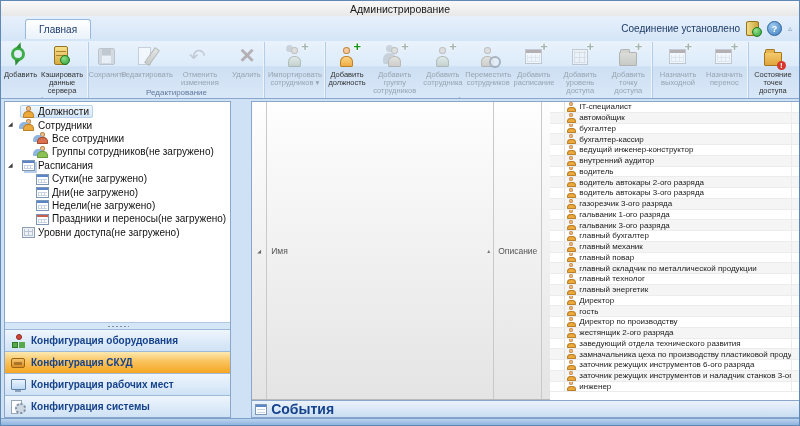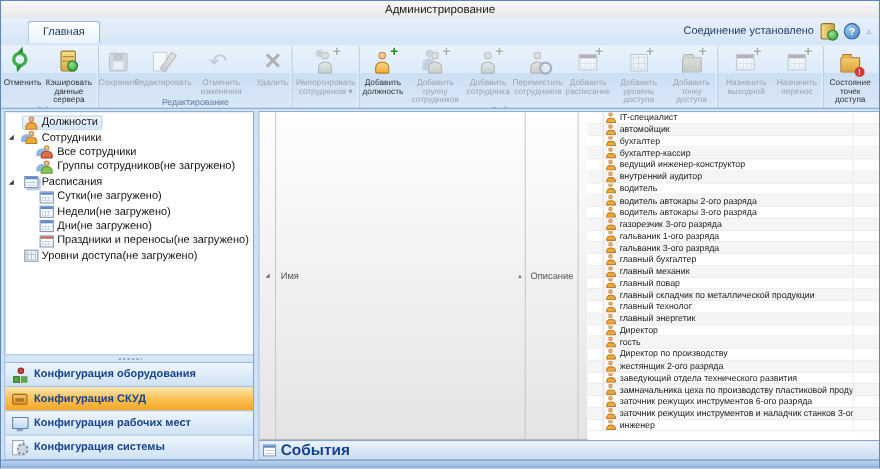--- a/index.html
+++ b/index.html
@@ -63,21 +63,21 @@
   .cal-ric .s1::after{content:"";position:absolute;left:1px;right:1px;top:5px;bottom:1px;background:repeating-linear-gradient(90deg,#d7dee6 0 1px,transparent 1px 4px),repeating-linear-gradient(0deg,#d7dee6 0 1px,transparent 1px 4px);}
   .add-access-level-icon .s1{left:7px;top:5px;width:16px;height:16px;background:#f3f6f9;border:1px solid #93a3b6;}
   .add-access-level-icon .s1::after{content:"";position:absolute;inset:1px;background:repeating-linear-gradient(90deg,#c5cfda 0 1px,transparent 1px 5px),repeating-linear-gradient(0deg,#c5cfda 0 1px,transparent 1px 5px);}
   .folder-ric .s1{left:6px;top:8px;width:18px;height:14px;background:linear-gradient(#f4ca6b,#dfa43c);border:1px solid #a5761d;border-radius:1px;}
   .folder-ric .s1::before{content:"";position:absolute;top:-4px;left:0;width:8px;height:3px;background:#e7b54e;border:1px solid #a5761d;border-bottom:none;border-radius:2px 2px 0 0;}
 
   .badge-plus::before{content:"+";position:absolute;top:-2px;right:1px;color:#13941c;font:bold 13px/10px "Liberation Sans",sans-serif;text-shadow:-1px 0 #fff,1px 0 #fff,0 -1px #fff,0 1px #fff;z-index:3;}
   .badge-excl::before{content:"!";position:absolute;bottom:0;right:2px;width:9px;height:9px;border-radius:50%;background:#d8382c;color:#fff;font:bold 8px/9px "Liberation Sans",sans-serif;text-align:center;z-index:3;}
 
   
-  .main{flex:1;display:flex;background:#cfe2f5;border-top:1px solid #8aa7cb;padding:2px 3px 0 3px;gap:4px;min-height:0;}
+  .main{flex:1;display:flex;background:#cfe2f5;border-top:1px solid #8aa7cb;padding:2px 3px 0 3px;gap:20px;min-height:0;}
 
   
   .left-col{flex:0 0 174px;display:flex;flex-direction:column;border:1px solid #8aa7cb;background:#fff;min-height:0;}
   .tree{flex:1;padding:3px 0;overflow:hidden;font-size:10px;color:#111;}
   .tree-item{height:13.4px;display:flex;align-items:center;position:relative;padding-left:15px;white-space:nowrap;}
   .tree-item.lvl2{padding-left:29px;}
   .expander{position:absolute;left:3px;top:2px;font-size:6px;color:#3a3a3a;}
   .hl{display:inline-flex;align-items:center;gap:3px;padding:0 3px 0 1px;border:1px solid transparent;border-radius:2px;height:13px;}
   .tree-item.selected .hl{background:linear-gradient(#f2f8fe,#d3e5f8);border-color:#b5d3ef;}
   .tico{width:13px;height:12px;position:relative;flex:0 0 13px;display:inline-block;}
@@ -166,21 +166,21 @@
     </div>
   </div>
 
   <div class="ribbon" id="ribbon-groups">
       <div class="rgroup">
         <div class="rbtns">
           <div class="rbtn">
             <div class="ric refresh-icon">
               <span class="s1"></span>
             </div>
-            <div class="rlabel">Отменить</div>
+            <div class="rlabel">Добавить</div>
           </div>
           <div class="rbtn">
             <div class="ric server-cache-icon">
               <span class="s1"></span>
             </div>
             <div class="rlabel">Кэшировать данные сервера</div>
           </div>
         </div>
         <div class="rglabel">Общие</div>
       </div>
@@ -339,27 +339,27 @@
           </div>
           <div class="tree-item lvl2">
             <span class="hl">
               <span class="tico cal"></span>
               <span class="tree-label">Сутки(не загружено)</span>
             </span>
           </div>
           <div class="tree-item lvl2">
             <span class="hl">
               <span class="tico cal"></span>
+              <span class="tree-label">Дни(не загружено)</span>
+            </span>
+          </div>
+          <div class="tree-item lvl2">
+            <span class="hl">
+              <span class="tico cal"></span>
               <span class="tree-label">Недели(не загружено)</span>
-            </span>
-          </div>
-          <div class="tree-item lvl2">
-            <span class="hl">
-              <span class="tico cal"></span>
-              <span class="tree-label">Дни(не загружено)</span>
             </span>
           </div>
           <div class="tree-item lvl2">
             <span class="hl">
               <span class="tico cal calred"></span>
               <span class="tree-label">Праздники и переносы(не загружено)</span>
             </span>
           </div>
           <div class="tree-item">
             <span class="hl">

